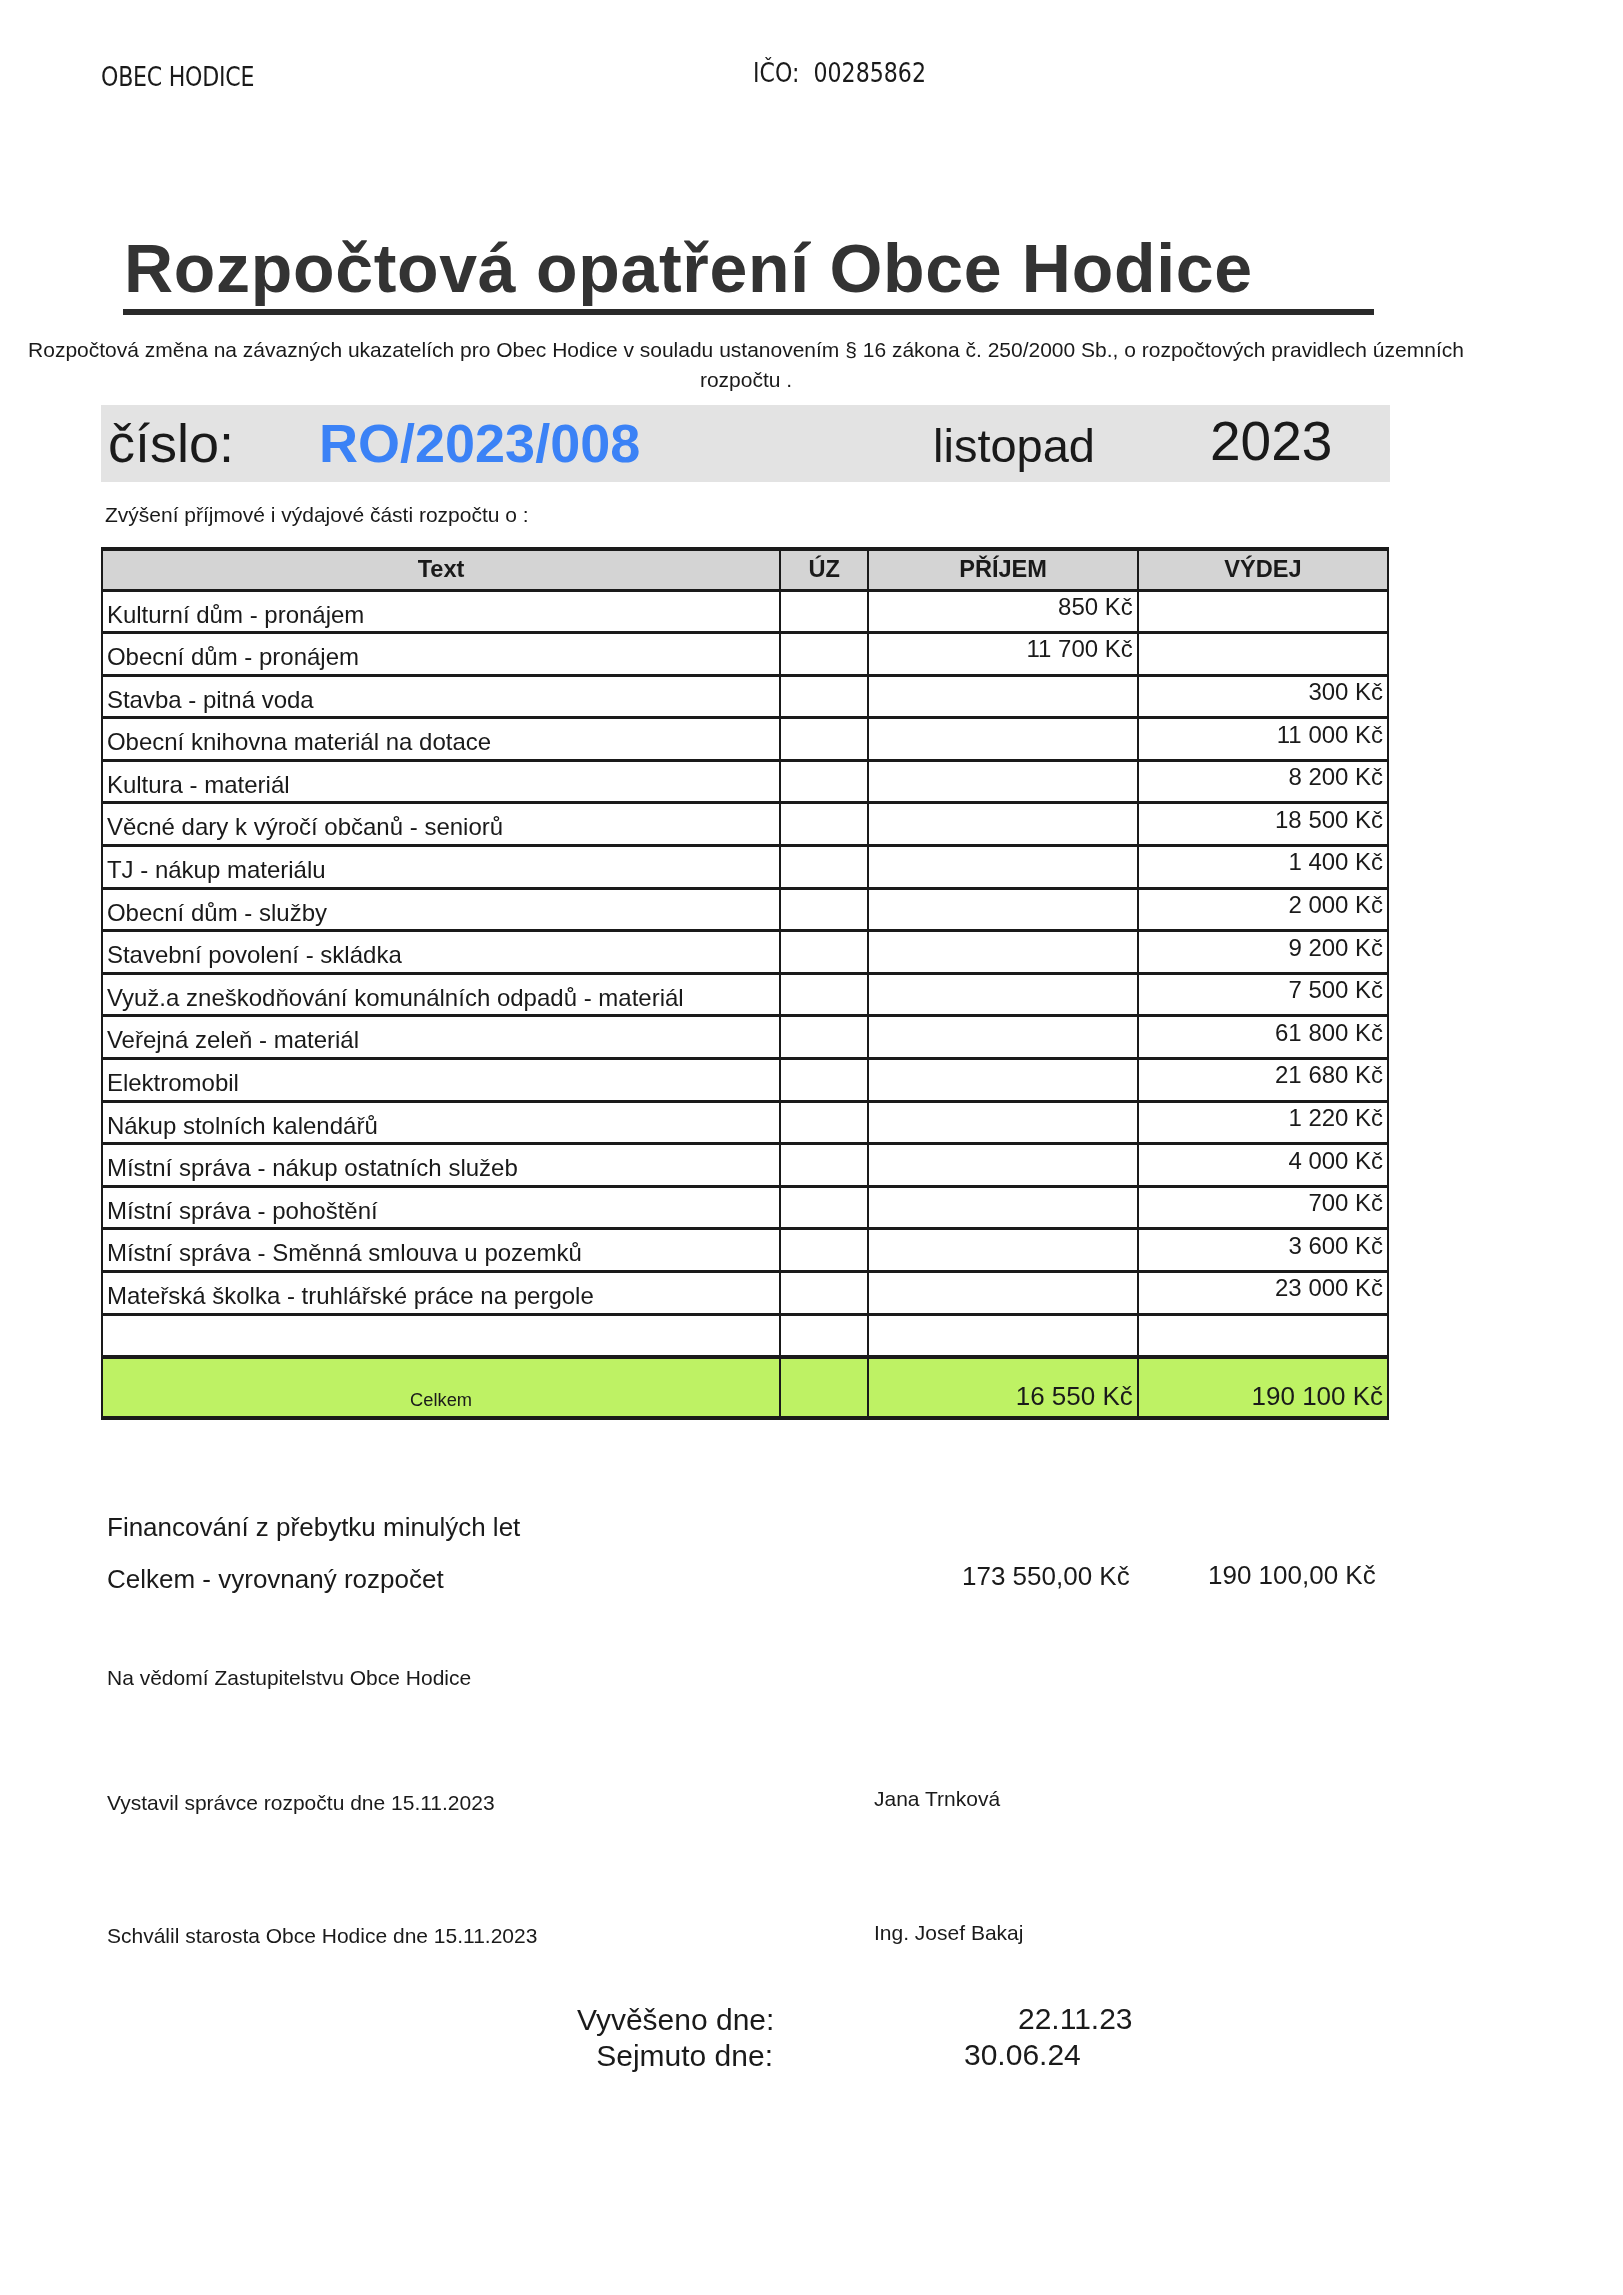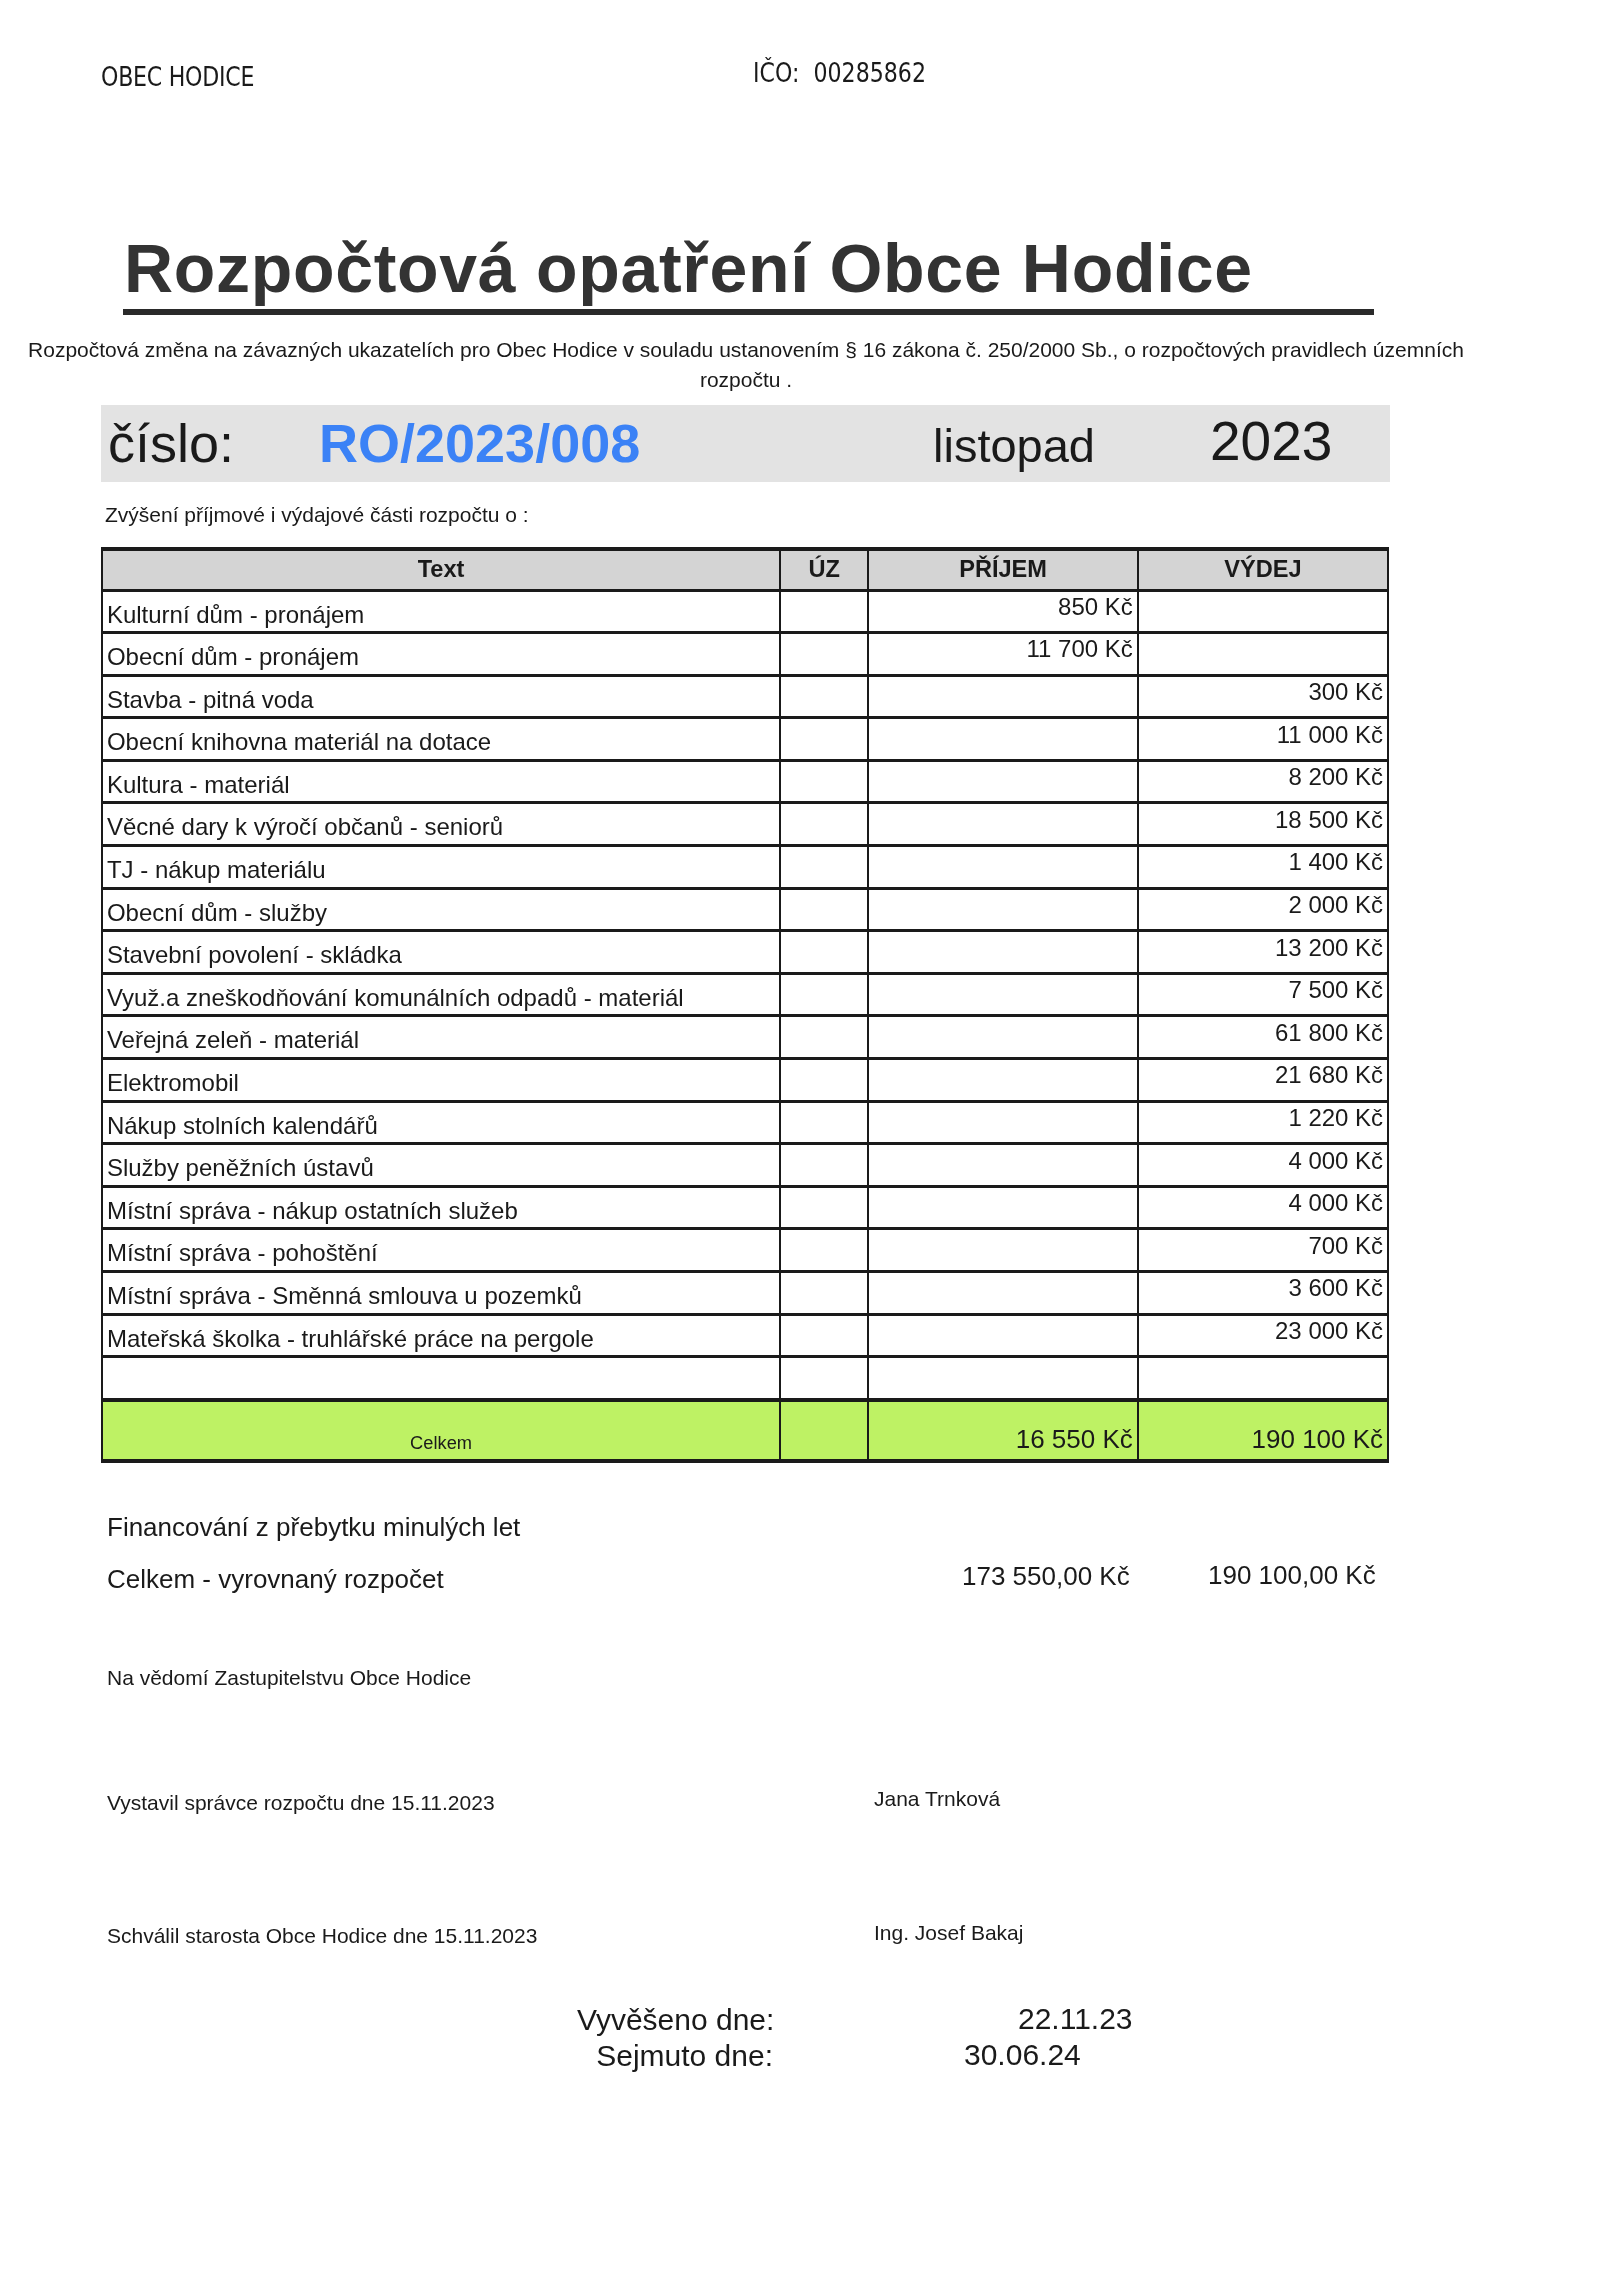--- a/index.html
+++ b/index.html
@@ -126,21 +126,21 @@
       <tr class="body-row">
         <td class="c-text">Obecní dům - služby</td>
         <td class="c-uz"></td>
         <td class="c-num c-prijem"></td>
         <td class="c-num c-vydej">2 000 Kč</td>
       </tr>
       <tr class="body-row">
         <td class="c-text">Stavební povolení - skládka</td>
         <td class="c-uz"></td>
         <td class="c-num c-prijem"></td>
-        <td class="c-num c-vydej">13 200 Kč</td>
+        <td class="c-num c-vydej">9 200 Kč</td>
       </tr>
       <tr class="body-row">
         <td class="c-text">Využ.a zneškodňování komunálních odpadů - materiál</td>
         <td class="c-uz"></td>
         <td class="c-num c-prijem"></td>
         <td class="c-num c-vydej">7 500 Kč</td>
       </tr>
       <tr class="body-row">
         <td class="c-text">Veřejná zeleň - materiál</td>
         <td class="c-uz"></td>
@@ -151,26 +151,20 @@
         <td class="c-text">Elektromobil</td>
         <td class="c-uz"></td>
         <td class="c-num c-prijem"></td>
         <td class="c-num c-vydej">21 680 Kč</td>
       </tr>
       <tr class="body-row">
         <td class="c-text">Nákup stolních kalendářů</td>
         <td class="c-uz"></td>
         <td class="c-num c-prijem"></td>
         <td class="c-num c-vydej">1 220 Kč</td>
-      </tr>
-      <tr class="body-row">
-        <td class="c-text">Služby peněžních ústavů</td>
-        <td class="c-uz"></td>
-        <td class="c-num c-prijem"></td>
-        <td class="c-num c-vydej">4 000 Kč</td>
       </tr>
       <tr class="body-row">
         <td class="c-text">Místní správa - nákup ostatních služeb</td>
         <td class="c-uz"></td>
         <td class="c-num c-prijem"></td>
         <td class="c-num c-vydej">4 000 Kč</td>
       </tr>
       <tr class="body-row">
         <td class="c-text">Místní správa - pohoštění</td>
         <td class="c-uz"></td>

